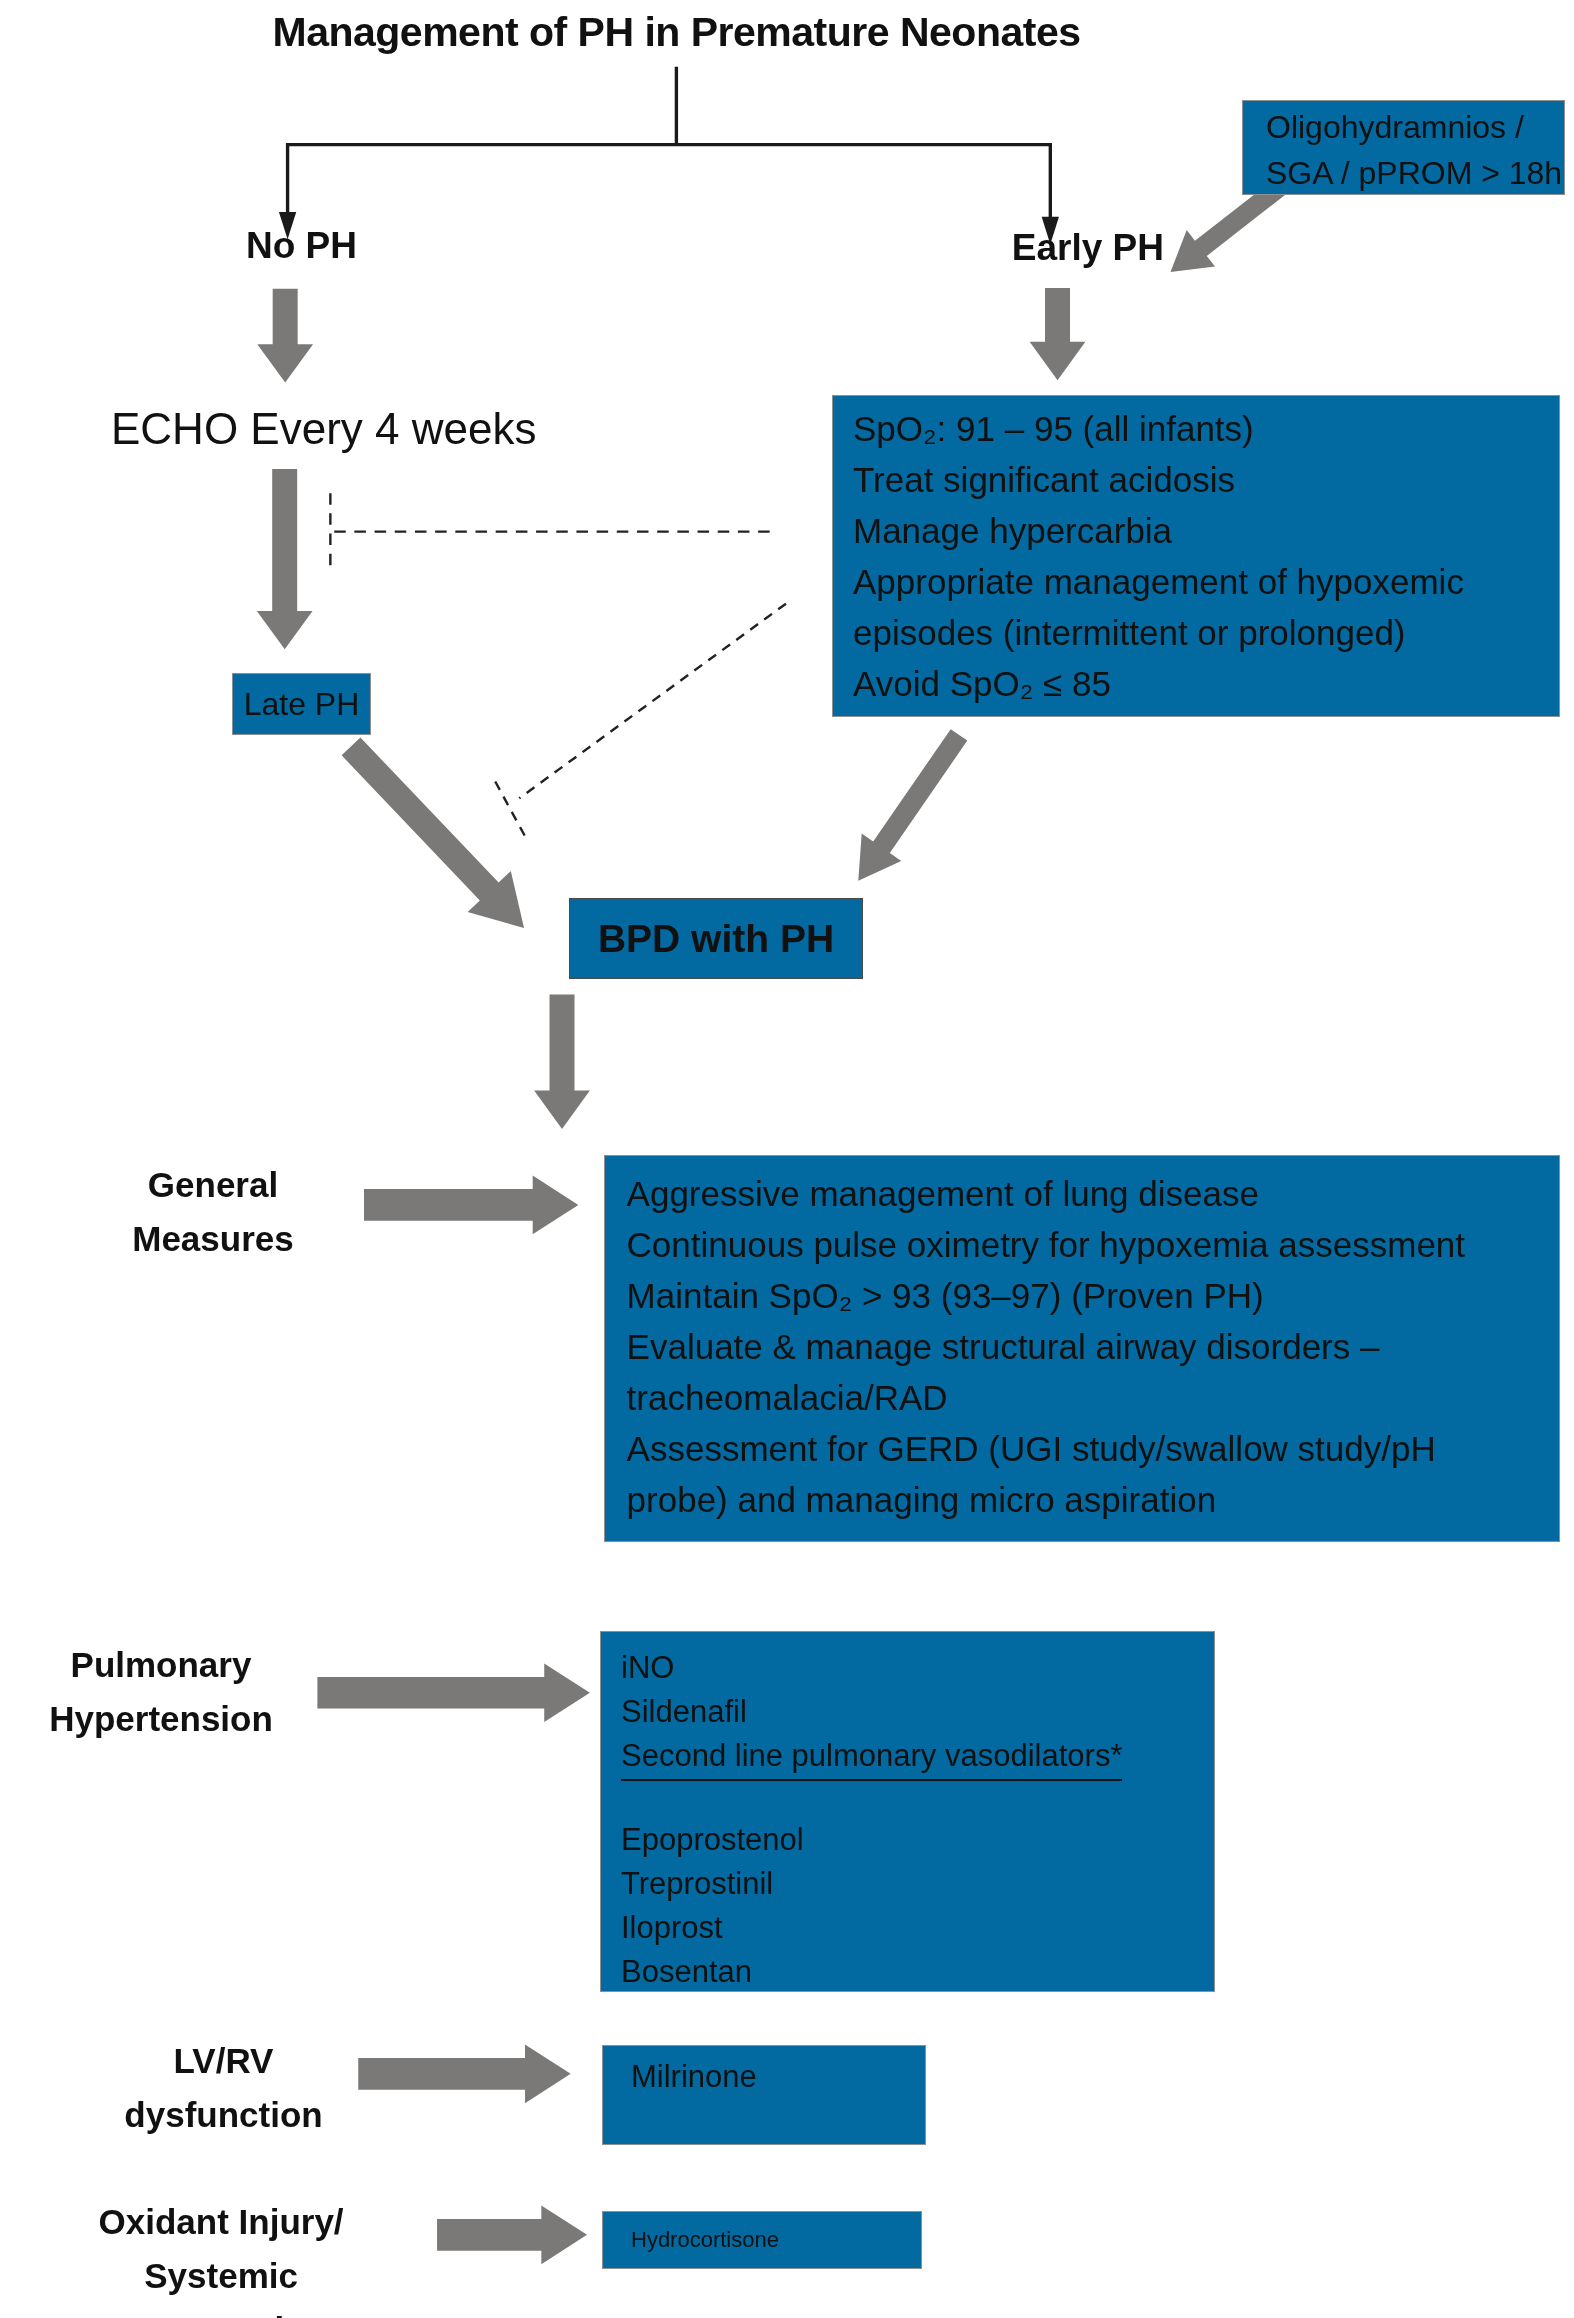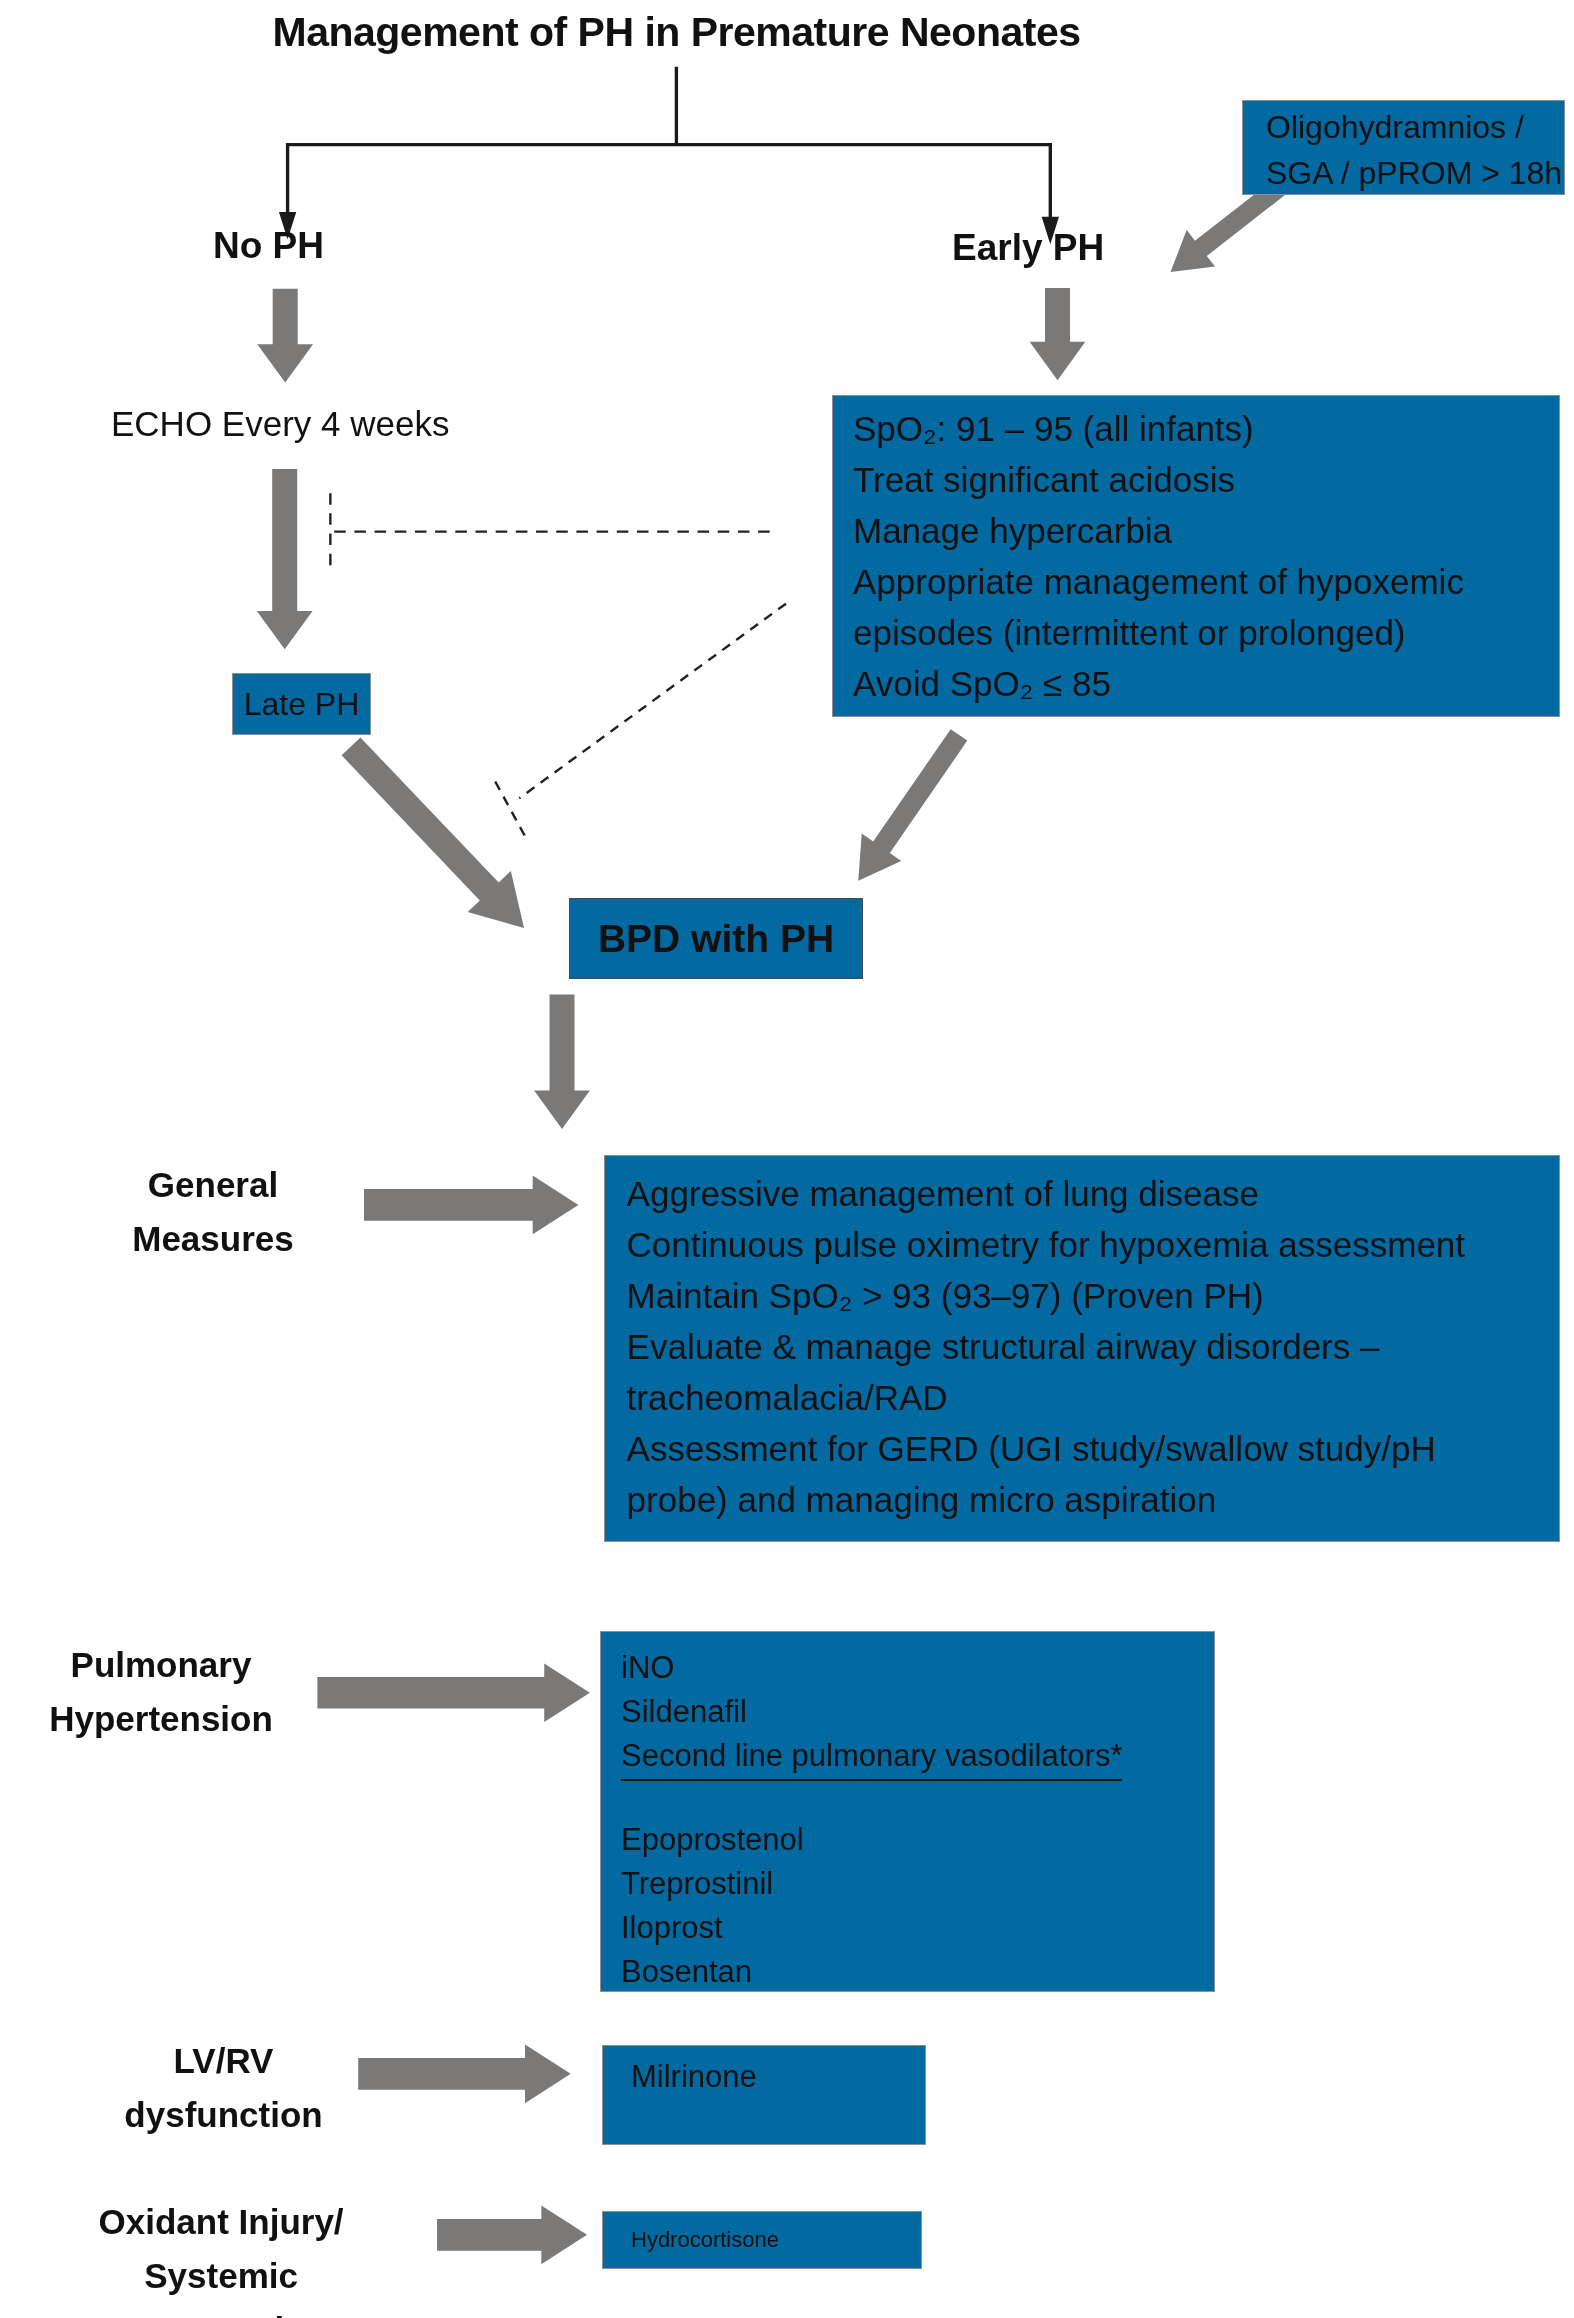--- a/index.html
+++ b/index.html
@@ -16,24 +16,24 @@
   svg.layer{position:absolute;left:0;top:0;width:1574px;height:2319px;}
   .ln{stroke:var(--line,#1a1a1a);stroke-width:7;fill:none;}
   .tri{fill:var(--line,#1a1a1a);}
   .arr{fill:var(--arrow,#7b7977);}
   .dash{stroke:var(--dash,#222);stroke-width:5;fill:none;stroke-dasharray:24 18;}
   .dash2{stroke:var(--dash,#222);stroke-width:5;fill:none;stroke-dasharray:20 16;}
   .title{
     left:179px;top:8.7px;width:961px;
     font-size:41px;font-weight:bold;text-align:center;letter-spacing:-0.5px;
   }
-  .node-label{font-weight:bold;text-align:left;}
+  .node-label{font-weight:bold;text-align:right;}
   .no-ph{left:196px;top:225px;width:144px;font-size:37px;}
   .early-ph{left:935px;top:227px;width:212px;font-size:37px;}
-  .echo{left:94px;top:404px;font-size:35px;}
+  .echo{left:94px;top:404px;font-size:44px;}
   .box{position:absolute;background:#0369a1;border:1.4px solid var(--border,#8f8f8f);box-sizing:border-box;}
   .late-ph-box{
     left:215px;top:673px;width:139px;height:62px;
     display:flex;align-items:center;justify-content:center;font-size:32px;
   }
   .oligo-box{
     left:1225px;top:100px;width:323px;height:95px;
     font-size:32px;line-height:46px;padding:2.9px 0 0 23px;
   }
   .bpd-box{

